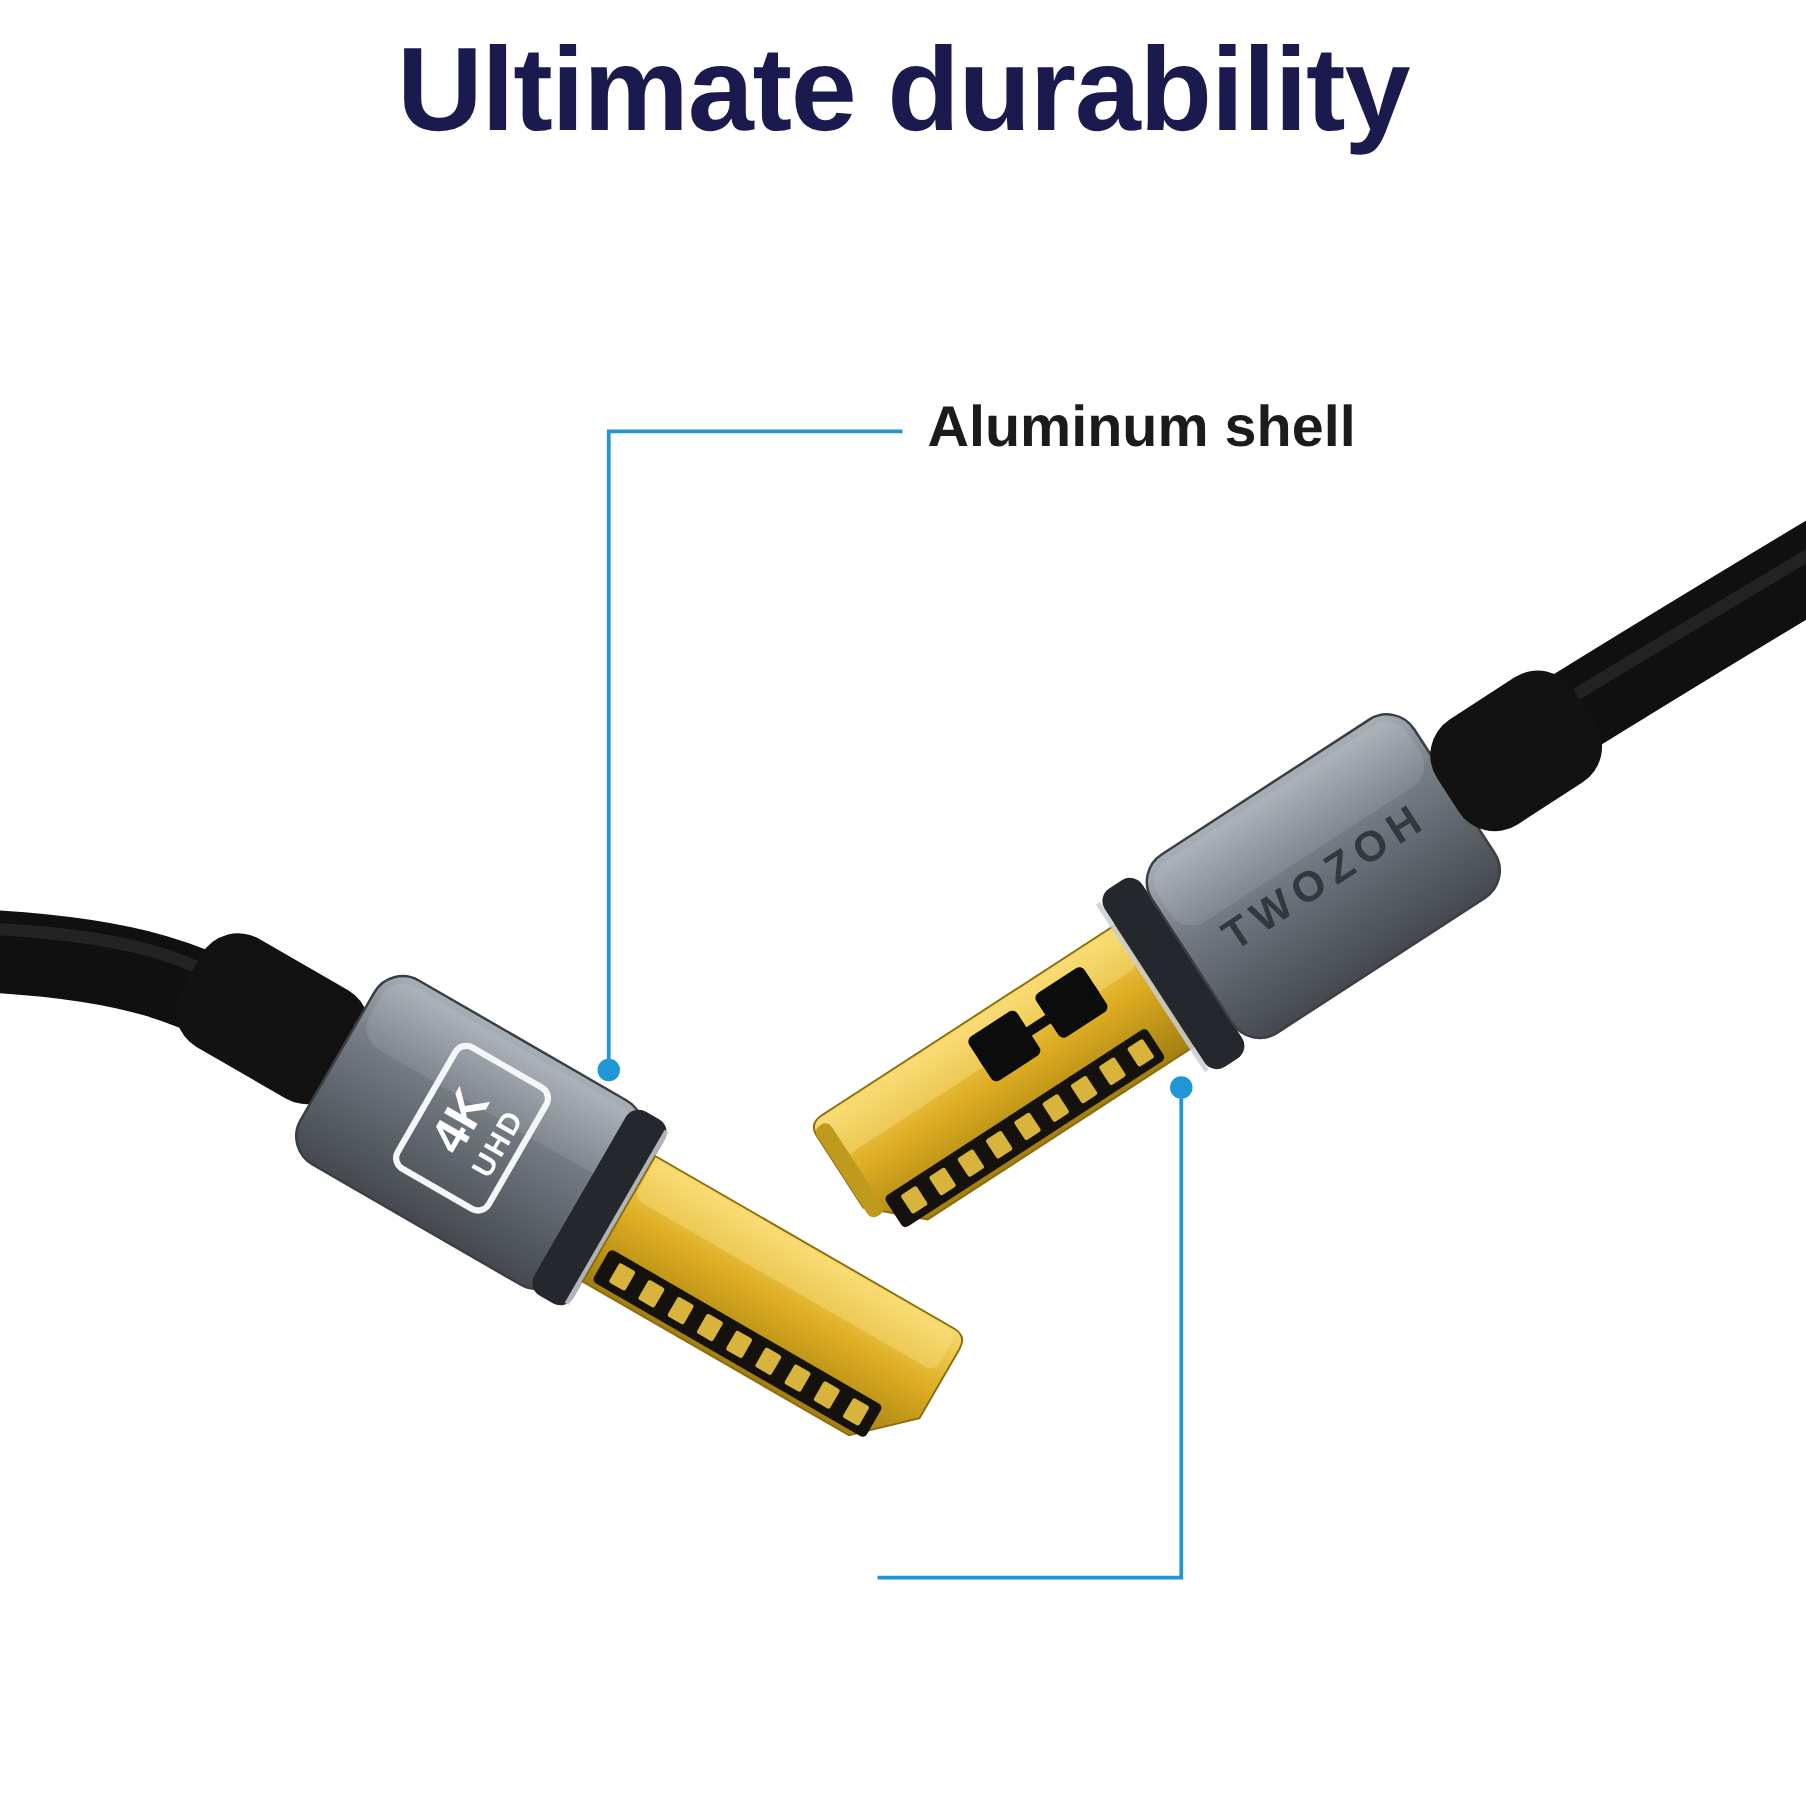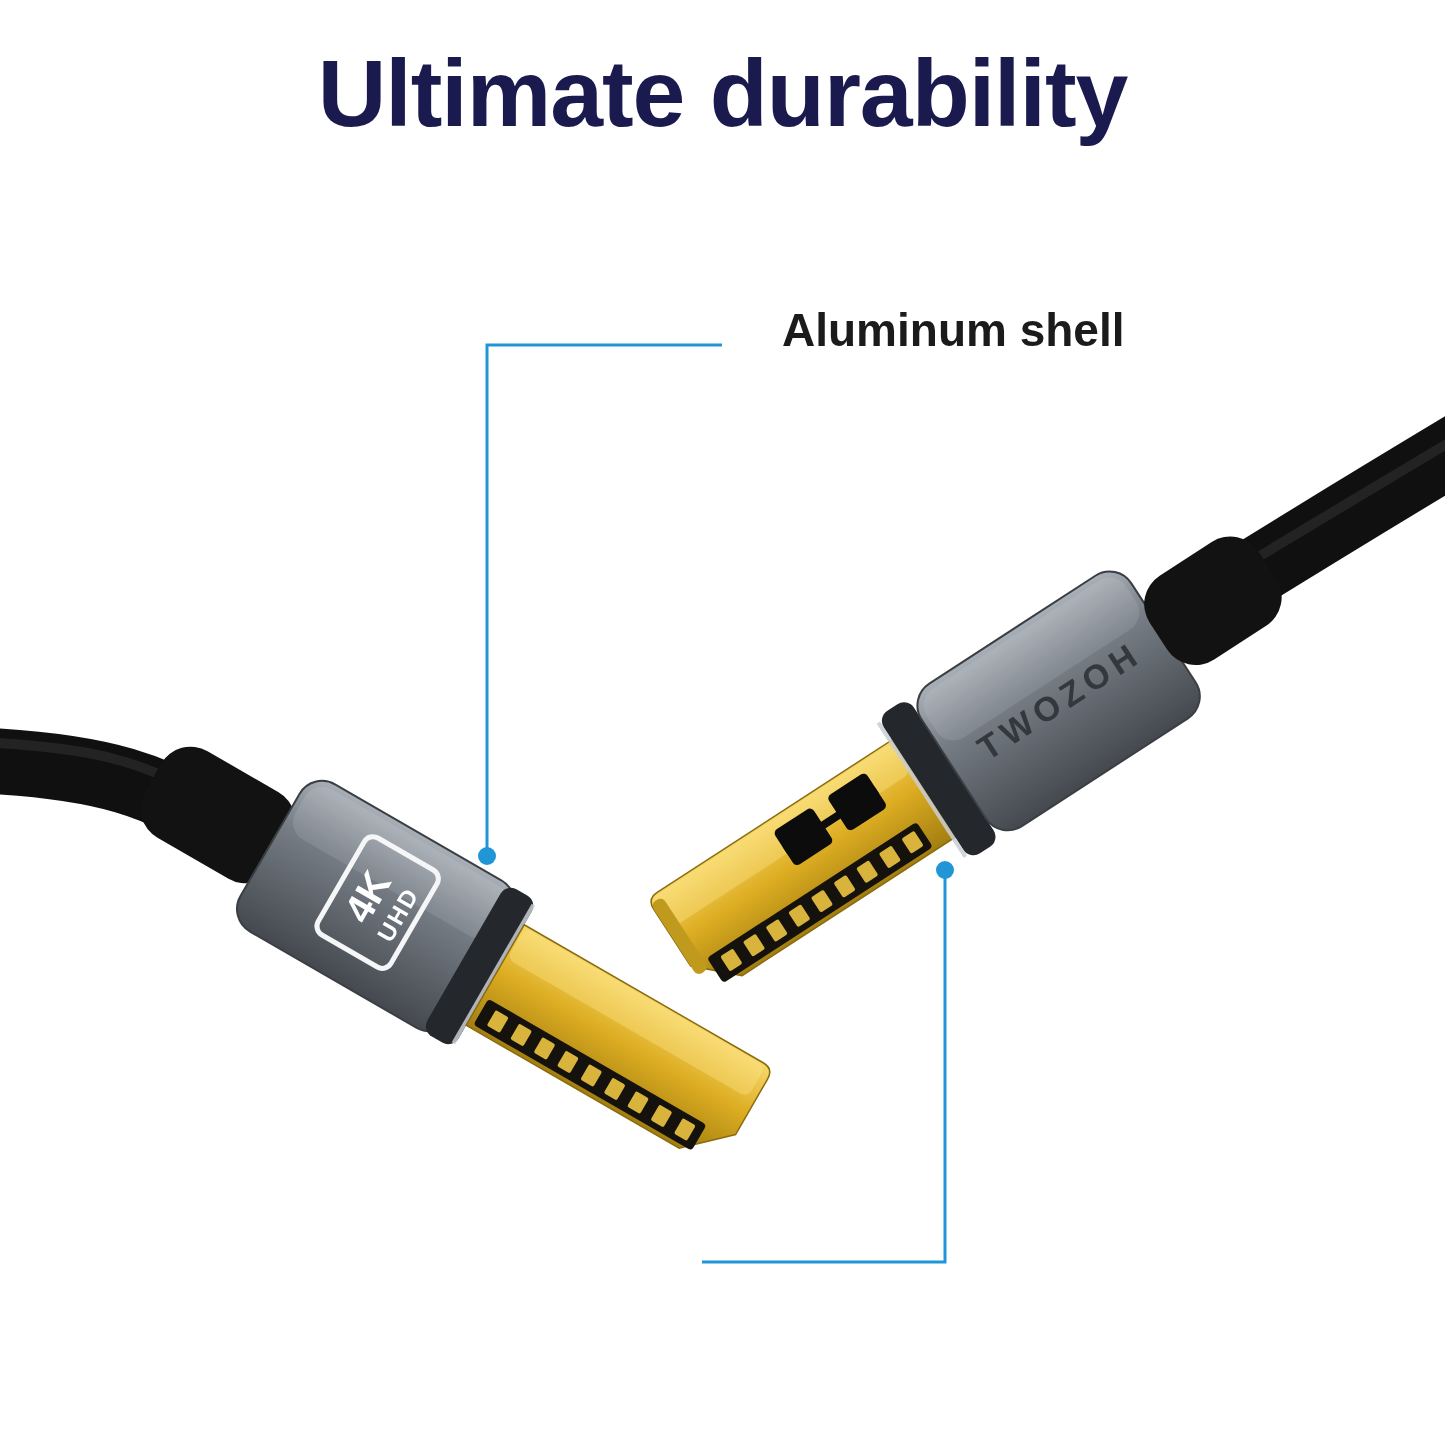--- a/index.html
+++ b/index.html
@@ -2,29 +2,29 @@
 <html><head>
 <meta charset="utf-8">
 <style>
   html,body { margin:0; padding:0; background:#ffffff; }
   .stage {
     position:relative; width:1445px; height:1445px; background:#ffffff;
     font-family:"Liberation Sans", sans-serif; overflow:hidden;
   }
   svg.scene { position:absolute; left:0; top:0; }
   .title {
-    position:absolute; top:39px; left:0; width:100%;
+    position:absolute; top:18px; left:0; width:100%;
     text-align:center; font-size:95px; font-weight:800;
     color:#1a1a4e; letter-spacing:-1px; white-space:nowrap;
   }
   .label {
     position:absolute; font-size:46px; font-weight:700;
     color:#1b1b1b; white-space:nowrap;
   }
-  .label-aluminum { left:742px; top:303px;margin-left:40px; }
+  .label-aluminum { left:742px; top:314px; }
   .label-gold { left:204px; top:1233px; }
   .svg-brand {
     font-family:"Liberation Sans", sans-serif; font-weight:700;
     letter-spacing:6px; fill:#33383e;
   }
   .svg-badge-big { font-family:"Liberation Sans", sans-serif; font-weight:800; fill:#ffffff; }
   .svg-badge-small { font-family:"Liberation Sans", sans-serif; font-weight:700; fill:#ffffff; letter-spacing:2px; }
 </style>
 </head>
 <body>

